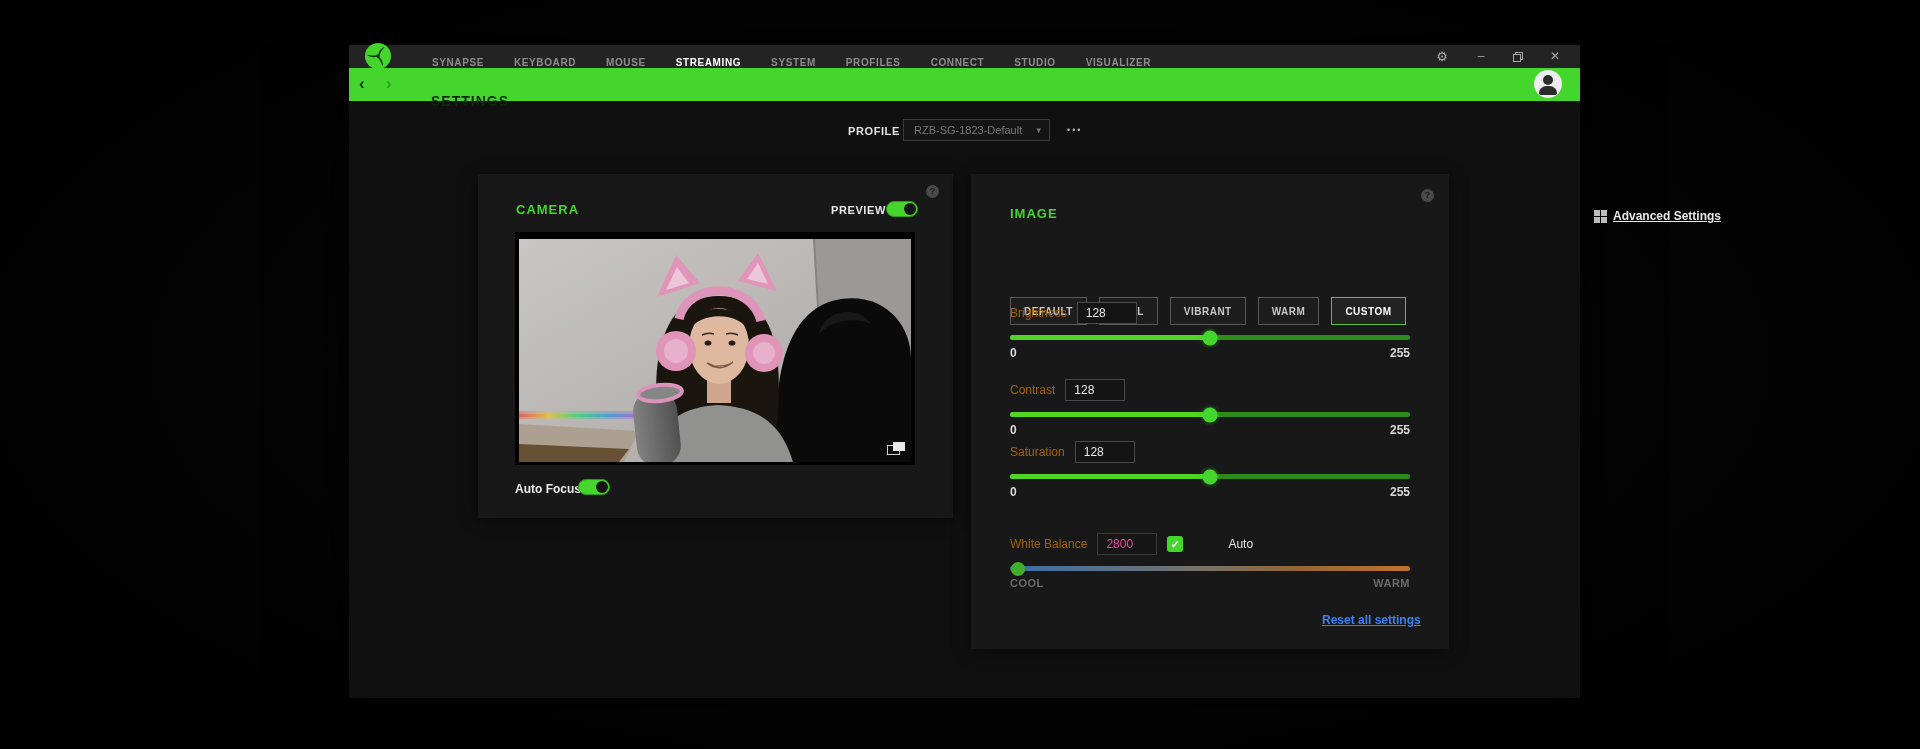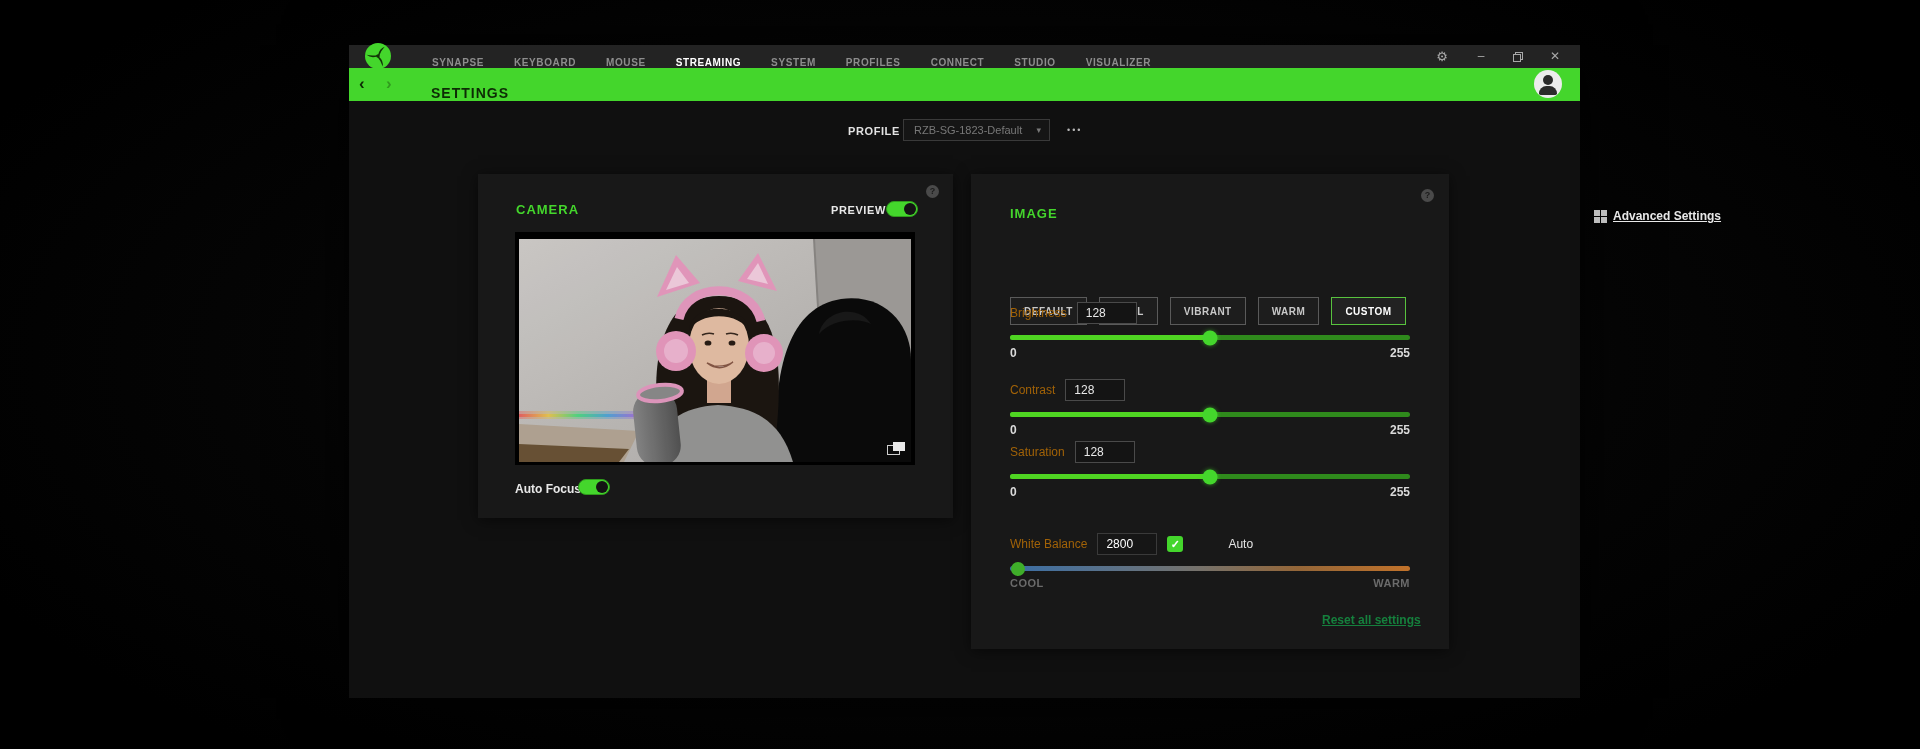--- a/index.html
+++ b/index.html
@@ -25,21 +25,21 @@
   .wc.restore { position:relative; height:10px; width:10px; }
   .wc.restore i { position:absolute; display:block; border:1px solid #a8a8a8; }
   .wc.restore i.b1 { left:0; bottom:0; width:8px; height:8px; background:#232323; }
   .wc.restore i.b2 { right:0; top:0; width:8px; height:8px; }
 
   
   .greenbar { position:absolute; left:0; top:23px; width:100%; height:33px; background:#44d62c; }
   .nav-back, .nav-fwd { position:absolute; top:0; height:33px; line-height:31px; font-size:17px; font-weight:bold; cursor:pointer; }
   .nav-back { left:10px; color:#0d2b05; }
   .nav-fwd { left:37px; color:rgba(13,43,5,.35); }
-  .page-title { position:absolute; left:82px; top:8px; height:33px; line-height:34px;
+  .page-title { position:absolute; left:82px; top:16px; height:33px; line-height:34px;
     font-size:14px; font-weight:bold; letter-spacing:1px; color:#0d2b05; }
   .avatar { position:absolute; right:18px; top:2px; width:28px; height:28px; border-radius:50%;
     background:#ececec; cursor:pointer; }
   .avatar::before { content:""; position:absolute; left:9px; top:5px; width:10px; height:10px;
     border-radius:50%; background:#2b2b2b; }
   .avatar::after { content:""; position:absolute; left:5px; top:16px; width:18px; height:9px;
     border-radius:9px 9px 2px 2px; background:#2b2b2b; }
 
   
   .profile-label { position:absolute; left:499px; top:77px; font-size:11px; font-weight:bold;
@@ -88,36 +88,36 @@
   .presets button { height:28px; padding:0 13px; background:#1d1d1d; border:1px solid #5a5a5a;
     color:#c8c8c8; font-size:10px; font-weight:bold; letter-spacing:.5px; cursor:pointer;
     font-family:"Liberation Sans", sans-serif; }
   .presets button.active { border-color:#58c23e; color:#fff; background:#222; }
 
   .srow { position:absolute; left:39px; width:400px; }
   .srow .lblrow { display:flex; align-items:center; gap:10px; height:24px; }
   .srow .slabel { font-size:12px; color:#a16207; }
   .srow input { width:60px; height:22px; background:#141414; border:1px solid #4a4a4a;
     color:#e8e8e8; font-size:12px; padding:0 8px; font-family:"Liberation Sans", sans-serif; }
-  .srow input:disabled { color:#ffffff; border-color:#3a3a3a; background:#161616; }
+  .srow input:disabled { color:#ec4899; border-color:#3a3a3a; background:#161616; }
   .track { position:relative; margin-top:10px; height:5px; border-radius:3px; background:#2f8a1c; }
   .track .fill { position:absolute; left:0; top:0; bottom:0; width:var(--pct); border-radius:3px; background:#4fd522; }
   .track .knob { position:absolute; left:var(--pct); top:50%; transform:translate(-50%,-50%);
     width:15px; height:15px; border-radius:50%; background:#44d62c; box-shadow:0 0 4px rgba(68,214,44,.6); cursor:pointer; }
   .minmax { display:flex; justify-content:space-between; margin-top:6px;
     font-size:12px; font-weight:bold; color:#dadada; }
   .track.wb { background:linear-gradient(90deg,#3a6ea5 0%,#5e7286 28%,#77726a 48%,#946638 72%,#c1722a 100%); }
   .track.wb .knob { background:#3fae2a; box-shadow:none; width:14px; height:14px; }
   .minmax.gray { color:#6b6b6b; font-weight:bold; font-size:11px; letter-spacing:.5px; }
   .wb-extra { display:flex; align-items:center; gap:8px; }
   .checkbox { width:16px; height:16px; border-radius:3px; background:#44d62c; color:#fff;
     font-size:11px; font-weight:bold; text-align:center; line-height:16px; cursor:pointer; }
   .auto-label { font-size:12px; color:#e4e4e4;margin-left:37px; }
   .reset { position:absolute; left:351px; top:439px; width:86px; text-align:right; font-size:12px;
-    font-weight:bold; color:#15803d; text-decoration:underline; cursor:pointer; white-space:nowrap; }
+    font-weight:bold; color:#3b82f6; text-decoration:underline; cursor:pointer; white-space:nowrap; }
 
   
   .footerbar { position:absolute; left:0; top:631px; width:100%; height:22px; background:#2c2c2c;
     display:flex; align-items:center; justify-content:center; }
   .footerbar .dev { font-size:11px; font-weight:bold; letter-spacing:1px; color:#9a9a9a; cursor:pointer; }
 </style>
 </head>
 <body>
 
 <div class="stage">

